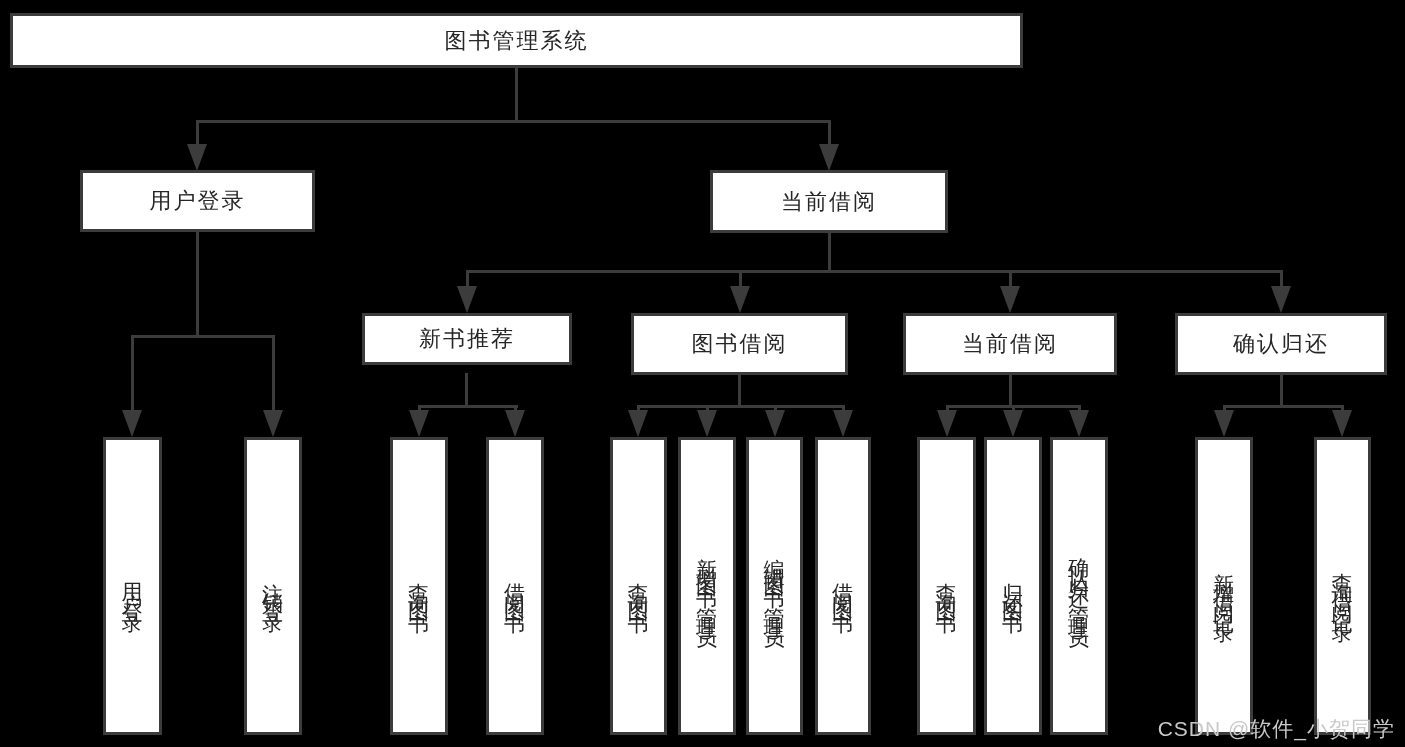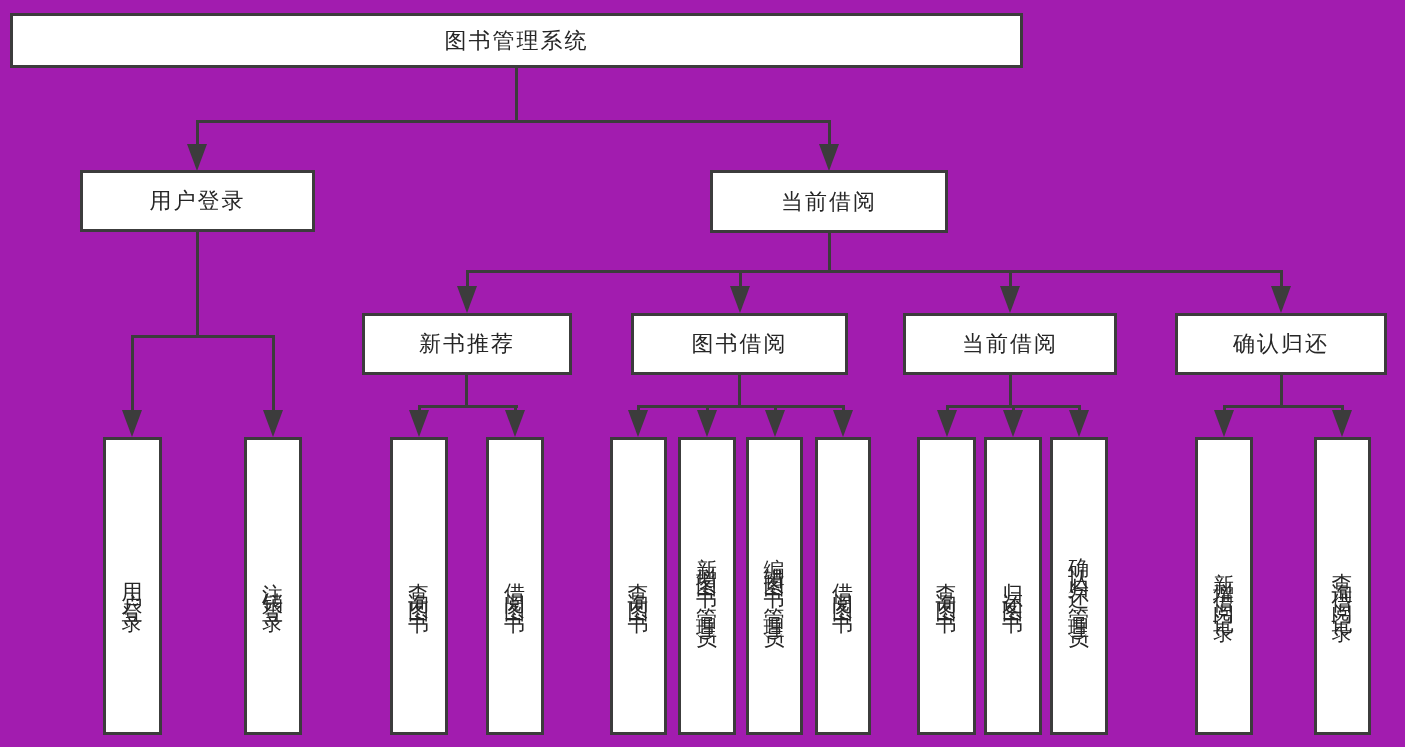--- a/index.html
+++ b/index.html
@@ -1,17 +1,17 @@
 <!DOCTYPE html>
 <html><head>
 <meta charset="utf-8">
 <style>
   html,body{margin:0;padding:0;background:#fff;}
   .canvas{
-    position:relative;width:1405px;height:747px;background:#a21caf;overflow:hidden;
+    position:relative;width:1405px;height:747px;background:#000000;overflow:hidden;
     font-family:"Liberation Sans","DejaVu Sans",sans-serif;color:#262626;
   }
   
   .node{
     position:absolute;box-sizing:border-box;border:3px solid #3c3c3c;background:#ffffff;
     display:flex;align-items:center;justify-content:center;
     font-size:22px;letter-spacing:2px;color:#262626;
   }
   .leaf{
     position:absolute;box-sizing:border-box;border:3px solid #3c3c3c;background:#ffffff;
@@ -103,21 +103,21 @@
     <span>图书管理系统</span>
   </div>
 
   <div class="node" style="left:80px;top:170px;width:235px;height:62px;">
     <span>用户登录</span>
   </div>
   <div class="node" style="left:710px;top:170px;width:238px;height:63px;">
     <span>当前借阅</span>
   </div>
 
-  <div class="node" style="left:362px;top:313px;width:210px;height:62px;">
+  <div class="node" style="left:362px;top:313px;width:210px;height:52px;">
     <span>新书推荐</span>
   </div>
   <div class="node" style="left:631px;top:313px;width:217px;height:62px;">
     <span>图书借阅</span>
   </div>
   <div class="node" style="left:903px;top:313px;width:214px;height:62px;">
     <span>当前借阅</span>
   </div>
   <div class="node" style="left:1175px;top:313px;width:212px;height:62px;">
     <span>确认归还</span>
@@ -160,14 +160,15 @@
     <span class="vtext">确认归还（管理员）</span>
   </div>
 
   <div class="leaf" style="left:1195px;width:58px;">
     <span class="vtext">新增借阅记录</span>
   </div>
   <div class="leaf" style="left:1314px;width:57px;">
     <span class="vtext">查询借阅记录</span>
   </div>
 
+  <div class="watermark">CSDN @软件_小贺同学</div>
 
 </div>
 
 </body></html>

